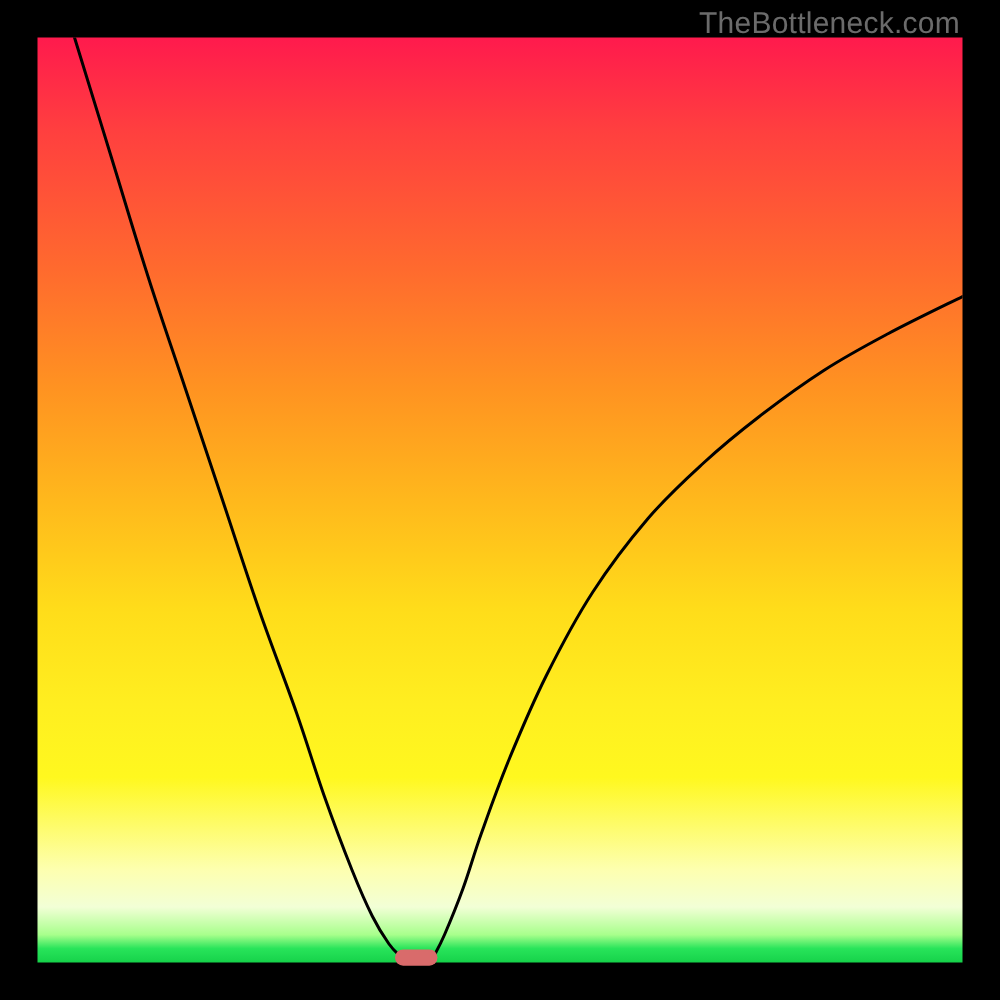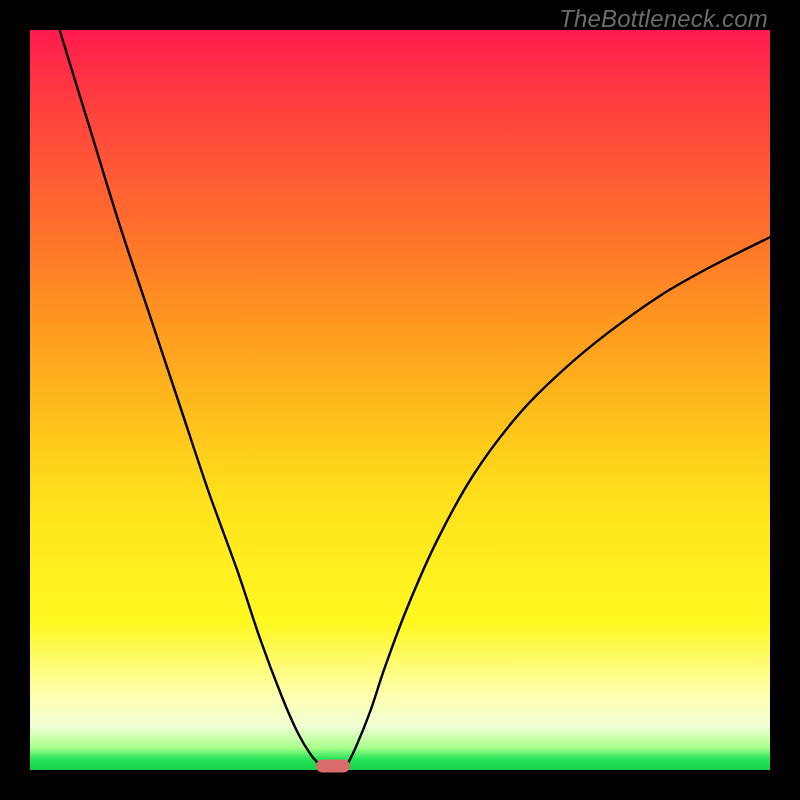--- a/index.html
+++ b/index.html
@@ -39,21 +39,20 @@
       #16d24a 100%
     );
   }
   .brand {
     position: absolute;
     top: 5px;
     right: 32px;
     color: #6b6b6b;
     font-size: 24px;
     letter-spacing: 0.2px;
-    font-style: italic;
   }
   svg.curve {
     position: absolute;
     inset: 0;
     width: 100%;
     height: 100%;
   }
   .marker {
     position: absolute;
     width: 34px;

